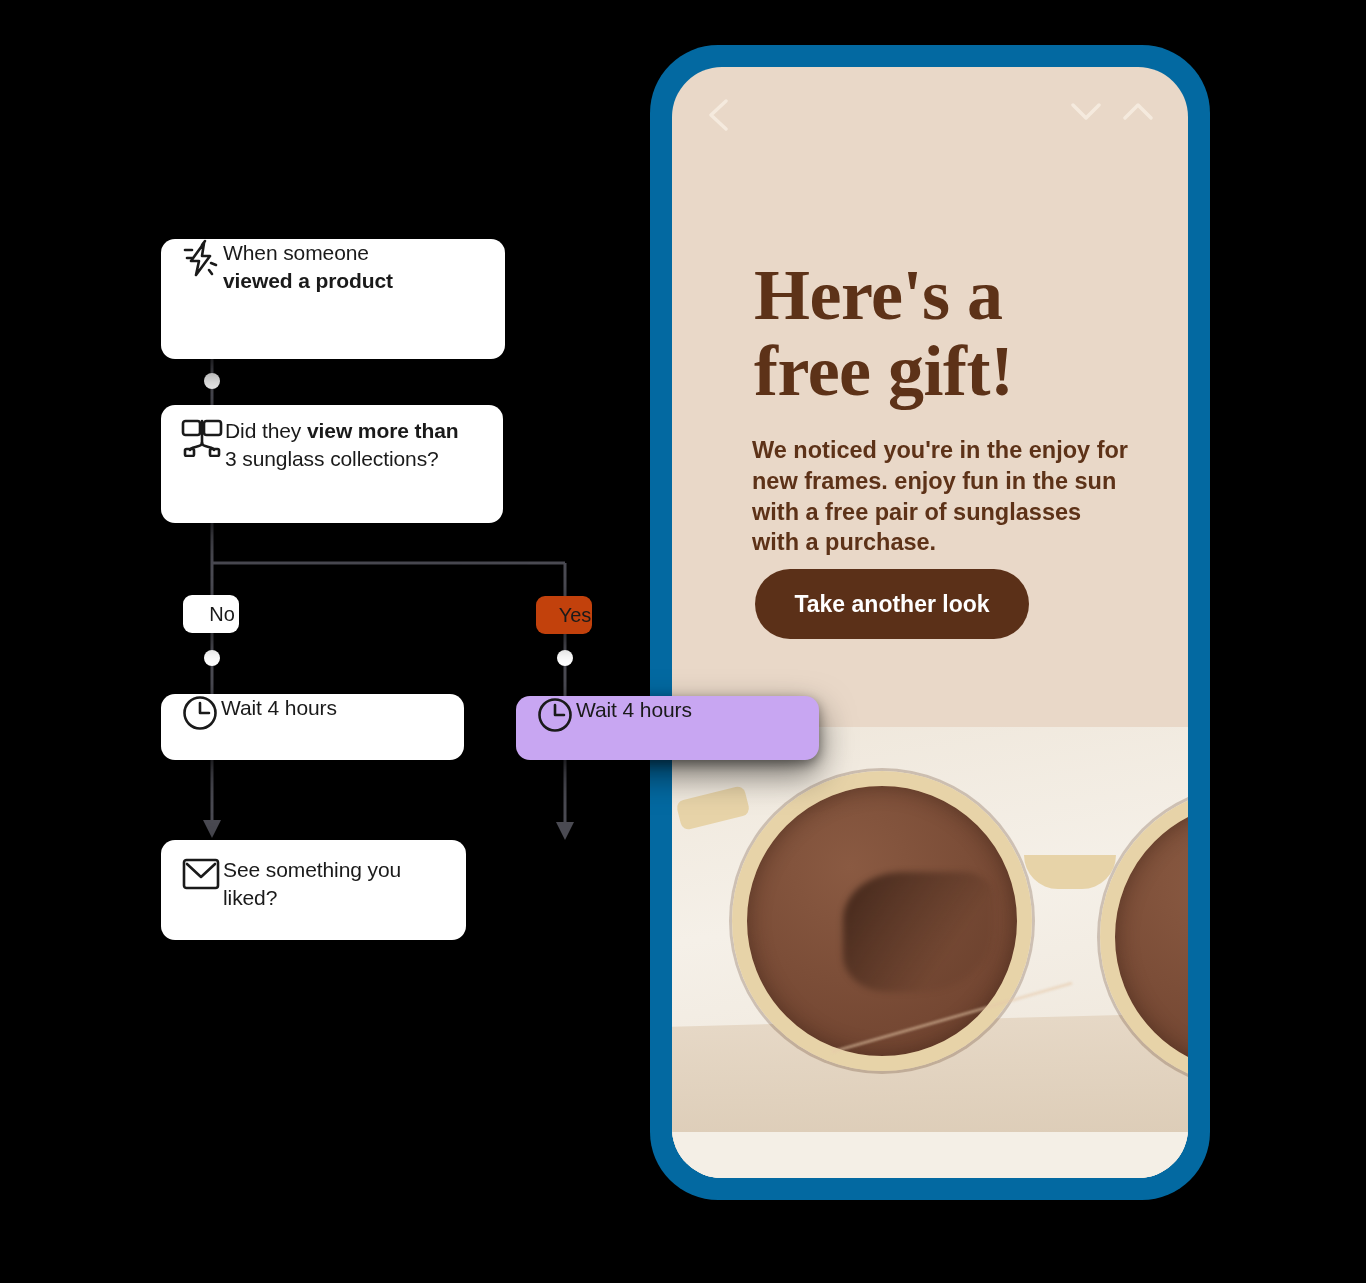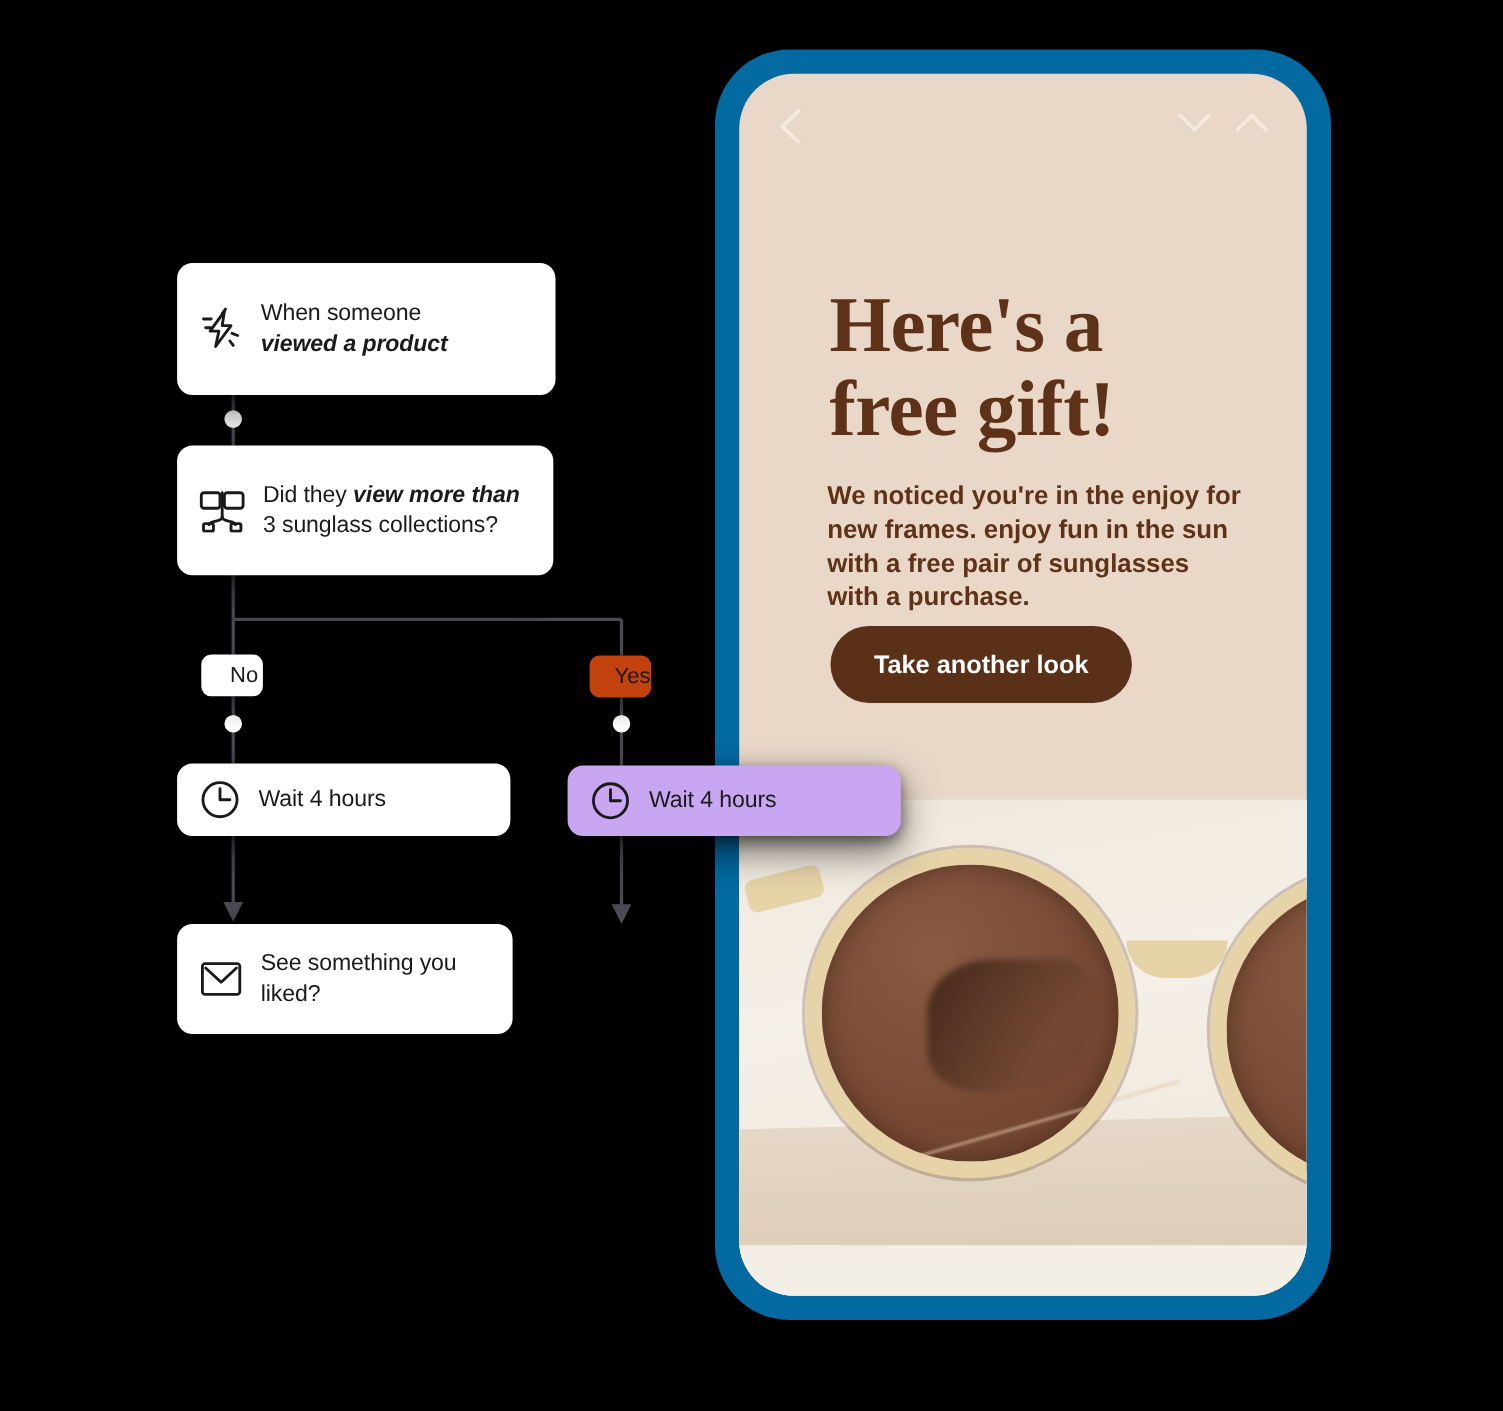--- a/index.html
+++ b/index.html
@@ -11,43 +11,43 @@
   }
   .stage { position: relative; width: 1366px; height: 1283px; }
 
   
   .connectors { position: absolute; inset: 0; z-index: 1; }
 
   
   .card {
     position: absolute;
     display: flex;
-    align-items: center;
-    gap: 16px;
+    align-items: flex-start;
+    gap: 2px;
     border-radius: 14px;
     background: #ffffff;
     box-shadow: 0 14px 34px rgba(0,0,0,0.55), 0 4px 12px rgba(0,0,0,0.4);
     z-index: 3;
   }
   .card.purple { background: #c8a6f2; }
   .card .ico { flex: 0 0 auto; display: block; }
   .card .txt {
     font-size: 21px;
     line-height: 1.32;
     color: #1a1a1a;
     letter-spacing: -0.1px;
   }
-  .card .txt b { font-weight: 700; font-style: italic; }
+  .card .txt b { font-weight: 700; }
 
   
   #card-trigger  { left: 161px; top: 239px; width: 344px; height: 120px; padding: 0 20px; }
-  #card-split    { left: 161px; top: 405px; width: 342px; height: 118px; padding: 0 20px; }
+  #card-split    { left: 161px; top: 405px; width: 342px; height: 118px; padding: 12px 20px; }
   #card-wait-no  { left: 161px; top: 694px; width: 303px; height: 66px; padding: 0 20px; }
   #card-wait-yes { left: 516px; top: 696px; width: 303px; height: 64px; padding: 0 20px; }
-  #card-mail-no  { left: 161px; top: 840px; width: 305px; height: 100px; padding: 0 20px; }
+  #card-mail-no  { left: 161px; top: 840px; width: 305px; height: 100px; padding: 16px 20px; }
   #card-mail-yes { left: 518px; top: 843px; width: 299px; height: 94px; padding: 0 20px; }
 
   
   .pill {
     position: absolute;
     border-radius: 9px;
     display: flex; align-items: center; justify-content: center;
     font-size: 20px; color: #1a1a1a;
     box-shadow: 0 8px 22px rgba(0,0,0,0.5);
     z-index: 4;

